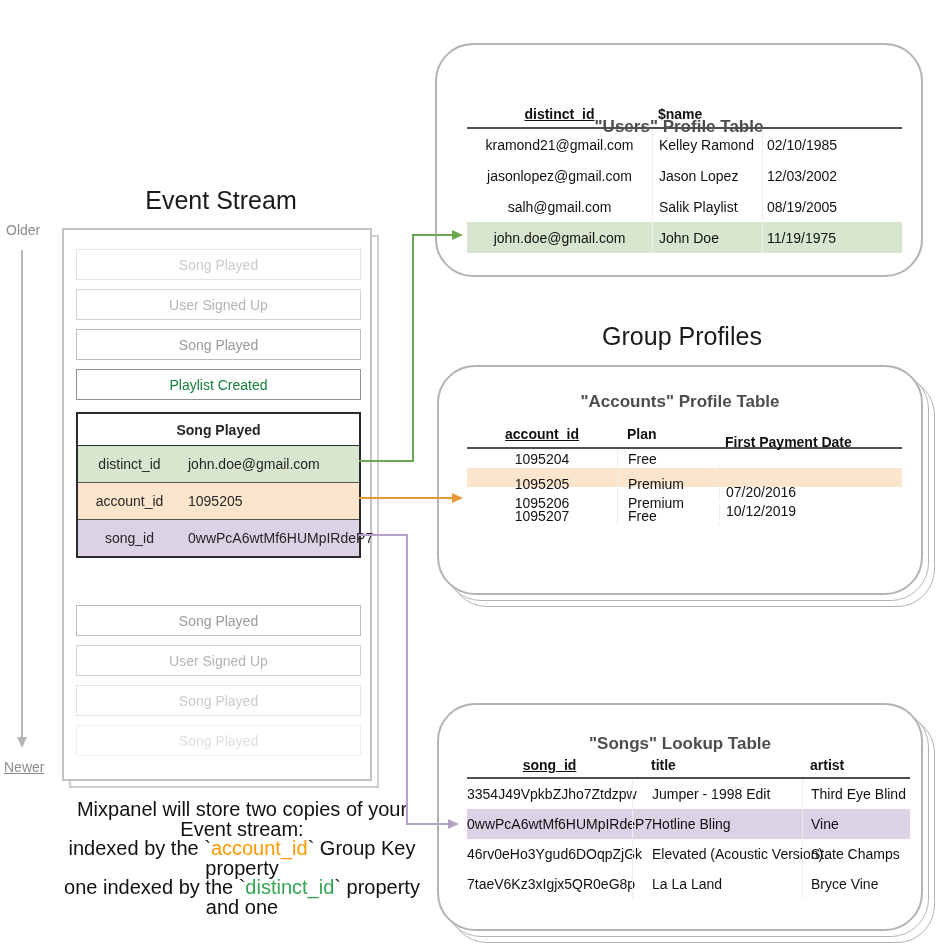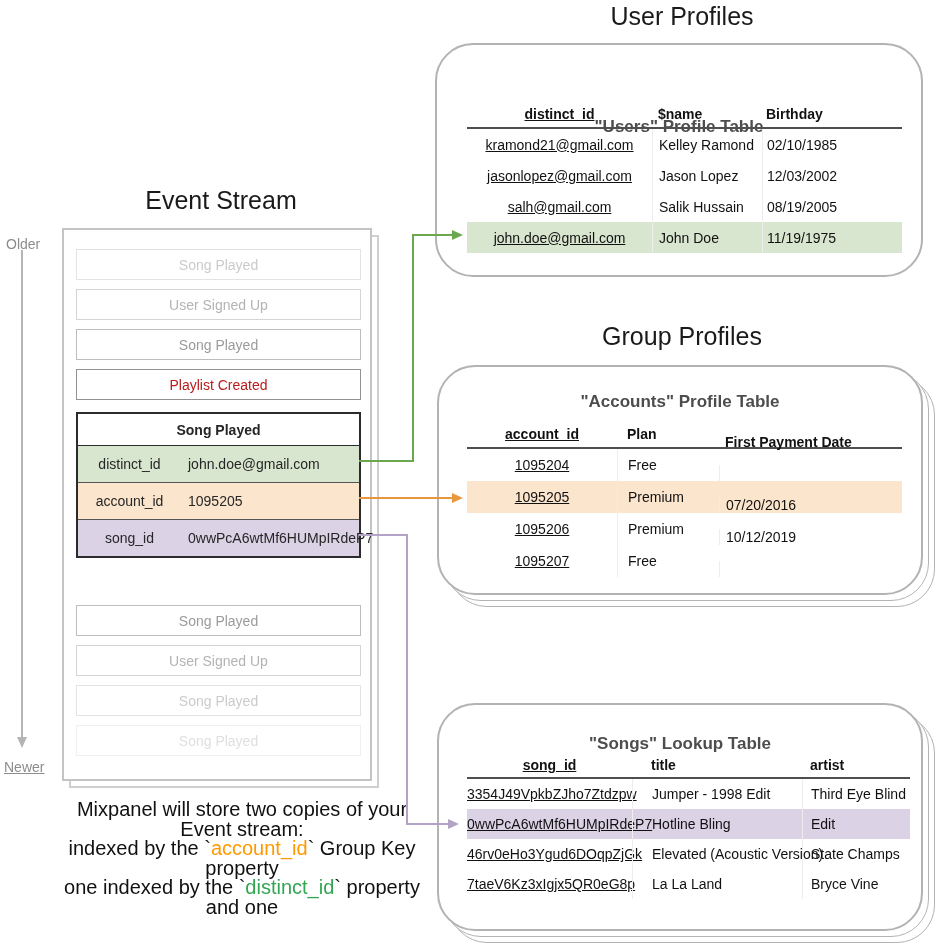--- a/index.html
+++ b/index.html
@@ -17,21 +17,21 @@
   }
   .es-container {
     position:absolute; left:62px; top:228px; width:306px; height:549px;
     background:#fff; border:2px solid #c4c4c4; z-index:2;
   }
   .ebox {
     position:absolute; left:12px; width:285px; height:31px; background:#fff;
     border:1px solid; display:flex; align-items:center; justify-content:center;
     font-size:14px; box-sizing:border-box;
   }
-  .f1 { color:#b91c1c; border-color:#929292; }
+  .f1 { color:#15803d; border-color:#929292; }
   .f2 { color:#9b9b9b; border-color:#bdbdbd; }
   .f3 { color:#b3b3b3; border-color:#d4d4d4; }
   .f4 { color:#cbcbcb; border-color:#e3e3e3; }
   .f5 { color:#dfdfdf; border-color:#efefef; }
   .ecard {
     position:absolute; left:12px; top:182px; width:285px; background:#fff;
     border:2px solid #2b2b2b; box-sizing:border-box; z-index:3;
   }
   .ehead {
     height:31px; display:flex; align-items:center; justify-content:center;
@@ -63,28 +63,28 @@
   .card-layer { z-index:1; border-width:1.5px; }
   .card { z-index:2; }
   .card-title {
     position:absolute; left:0; width:100%; text-align:center;
     font-size:17px; font-weight:bold; color:#4d4d4d; white-space:nowrap;
   }
   .tbl { position:absolute; font-size:14px; color:#111; }
   .trow { display:grid; align-items:center; }
   .thead { font-weight:bold; border-bottom:2px solid #4f4f4f; box-sizing:border-box; }
   .cell { white-space:nowrap; }
-  .ckey { text-align:center; text-decoration:underline; }
+  .ckey { text-align:center; }
   .thead .ckey { text-decoration:underline; }
   .c2, .c3 { border-left:1px solid #ededed; align-self:stretch; display:flex; align-items:center; }
   .thead .c2, .thead .c3 { border-left:none; }
   .users  .trow { grid-template-columns:185px 110px 140px; height:31px; }
   .users  .thead { height:28px; }
   .users  .c2 { padding-left:6px; }  .users .c3 { padding-left:4px; }
-  .accounts .trow { grid-template-columns:150px 102px 183px; height:32px; }
+  .accounts .trow { grid-template-columns:150px 102px 183px; height:19px; }
   .accounts .thead { height:31px; }
   .accounts .c2 { padding-left:10px; } .accounts .c3 { padding-left:6px;margin-top:16px; }
   .songs  .trow { grid-template-columns:165px 170px 108px; height:30px; }
   .songs  .thead { height:26px; }
   .songs  .c2 { padding-left:19px; }  .songs .c3 { padding-left:8px; }
   .hl-green  { background:var(--green_highlight); }
   .hl-orange { background:var(--orange_highlight); }
   .hl-purple { background:var(--purple_highlight); }
   
   .overlay { position:absolute; left:0; top:0; z-index:10; pointer-events:none; }
@@ -98,21 +98,21 @@
   .ar-purple { fill:var(--purple_line); }
   .ar-gray   { fill:#b5b5b5; }
 </style>
 </head>
 <body>
 
 <div class="canvas">
 
   <div class="section-title" style="left:68px; top:186px; width:306px;">Event Stream</div>
 
-  <div class="axis-label" style="left:6px; top:222px;margin-top:14px;">Older</div>
+  <div class="axis-label" style="left:6px; top:222px;">Older</div>
   <div class="axis-label" style="left:4px; top:759px;text-decoration:underline;">Newer</div>
 
   <div class="es-layer" style="left:69px; top:235px; width:306px; height:549px;"></div>
 
   <div class="es-container">
     <div class="ebox f4" style="top:19px;">
         <span>Song Played</span>
       </div>
     <div class="ebox f3" style="top:59px;">
         <span>User Signed Up</span>
@@ -153,43 +153,41 @@
         <span>Song Played</span>
       </div>
   </div>
 
   <div class="caption">
     <div><span>Mixpanel will store two copies of your Event stream:</span></div>
     <div><span>indexed by the `</span><span class="cap-orange">account_id</span><span>` Group Key property</span></div>
     <div><span>one indexed by the `</span><span class="cap-green">distinct_id</span><span>` property and one</span></div>
   </div>
 
-  <div class="section-title" style="left:482px; top:2px; width:400px;">User Profiles</div>
 
   <div class="card" style="left:435px; top:43px; width:488px; height:234px;">
     <div class="card-title" style="top:72px;">"Users" Profile Table</div>
     <div class="tbl users" style="left:30px; top:56px; width:435px;">
       <div class="trow thead">
         <span class="cell ckey">distinct_id</span>
         <span class="cell c2">$name</span>
-        <span class="cell c3">Birthday</span>
       </div>
       <div class="trow">
         <span class="cell ckey">kramond21@gmail.com</span>
         <span class="cell c2">Kelley Ramond</span>
         <span class="cell c3">02/10/1985</span>
       </div>
       <div class="trow">
         <span class="cell ckey">jasonlopez@gmail.com</span>
         <span class="cell c2">Jason Lopez</span>
         <span class="cell c3">12/03/2002</span>
       </div>
       <div class="trow">
         <span class="cell ckey">salh@gmail.com</span>
-        <span class="cell c2">Salik Hussain</span>
+        <span class="cell c2">Salik Playlist</span>
         <span class="cell c3">08/19/2005</span>
       </div>
       <div class="trow hl-green">
         <span class="cell ckey">john.doe@gmail.com</span>
         <span class="cell c2">John Doe</span>
         <span class="cell c3">11/19/1975</span>
       </div>
     </div>
   </div>
 
@@ -240,21 +238,21 @@
         <span class="cell c3">artist</span>
       </div>
       <div class="trow">
         <span class="cell ckey">3354J49VpkbZJho7Ztdzpw</span>
         <span class="cell c2">Jumper - 1998 Edit</span>
         <span class="cell c3">Third Eye Blind</span>
       </div>
       <div class="trow hl-purple">
         <span class="cell ckey">0wwPcA6wtMf6HUMpIRdeP7</span>
         <span class="cell c2">Hotline Bling</span>
-        <span class="cell c3">Edit</span>
+        <span class="cell c3">Vine</span>
       </div>
       <div class="trow">
         <span class="cell ckey">46rv0eHo3Ygud6DOqpZjGk</span>
         <span class="cell c2">Elevated (Acoustic Version)</span>
         <span class="cell c3">State Champs</span>
       </div>
       <div class="trow">
         <span class="cell ckey">7taeV6Kz3xIgjx5QR0eG8p</span>
         <span class="cell c2">La La Land</span>
         <span class="cell c3">Bryce Vine</span>

